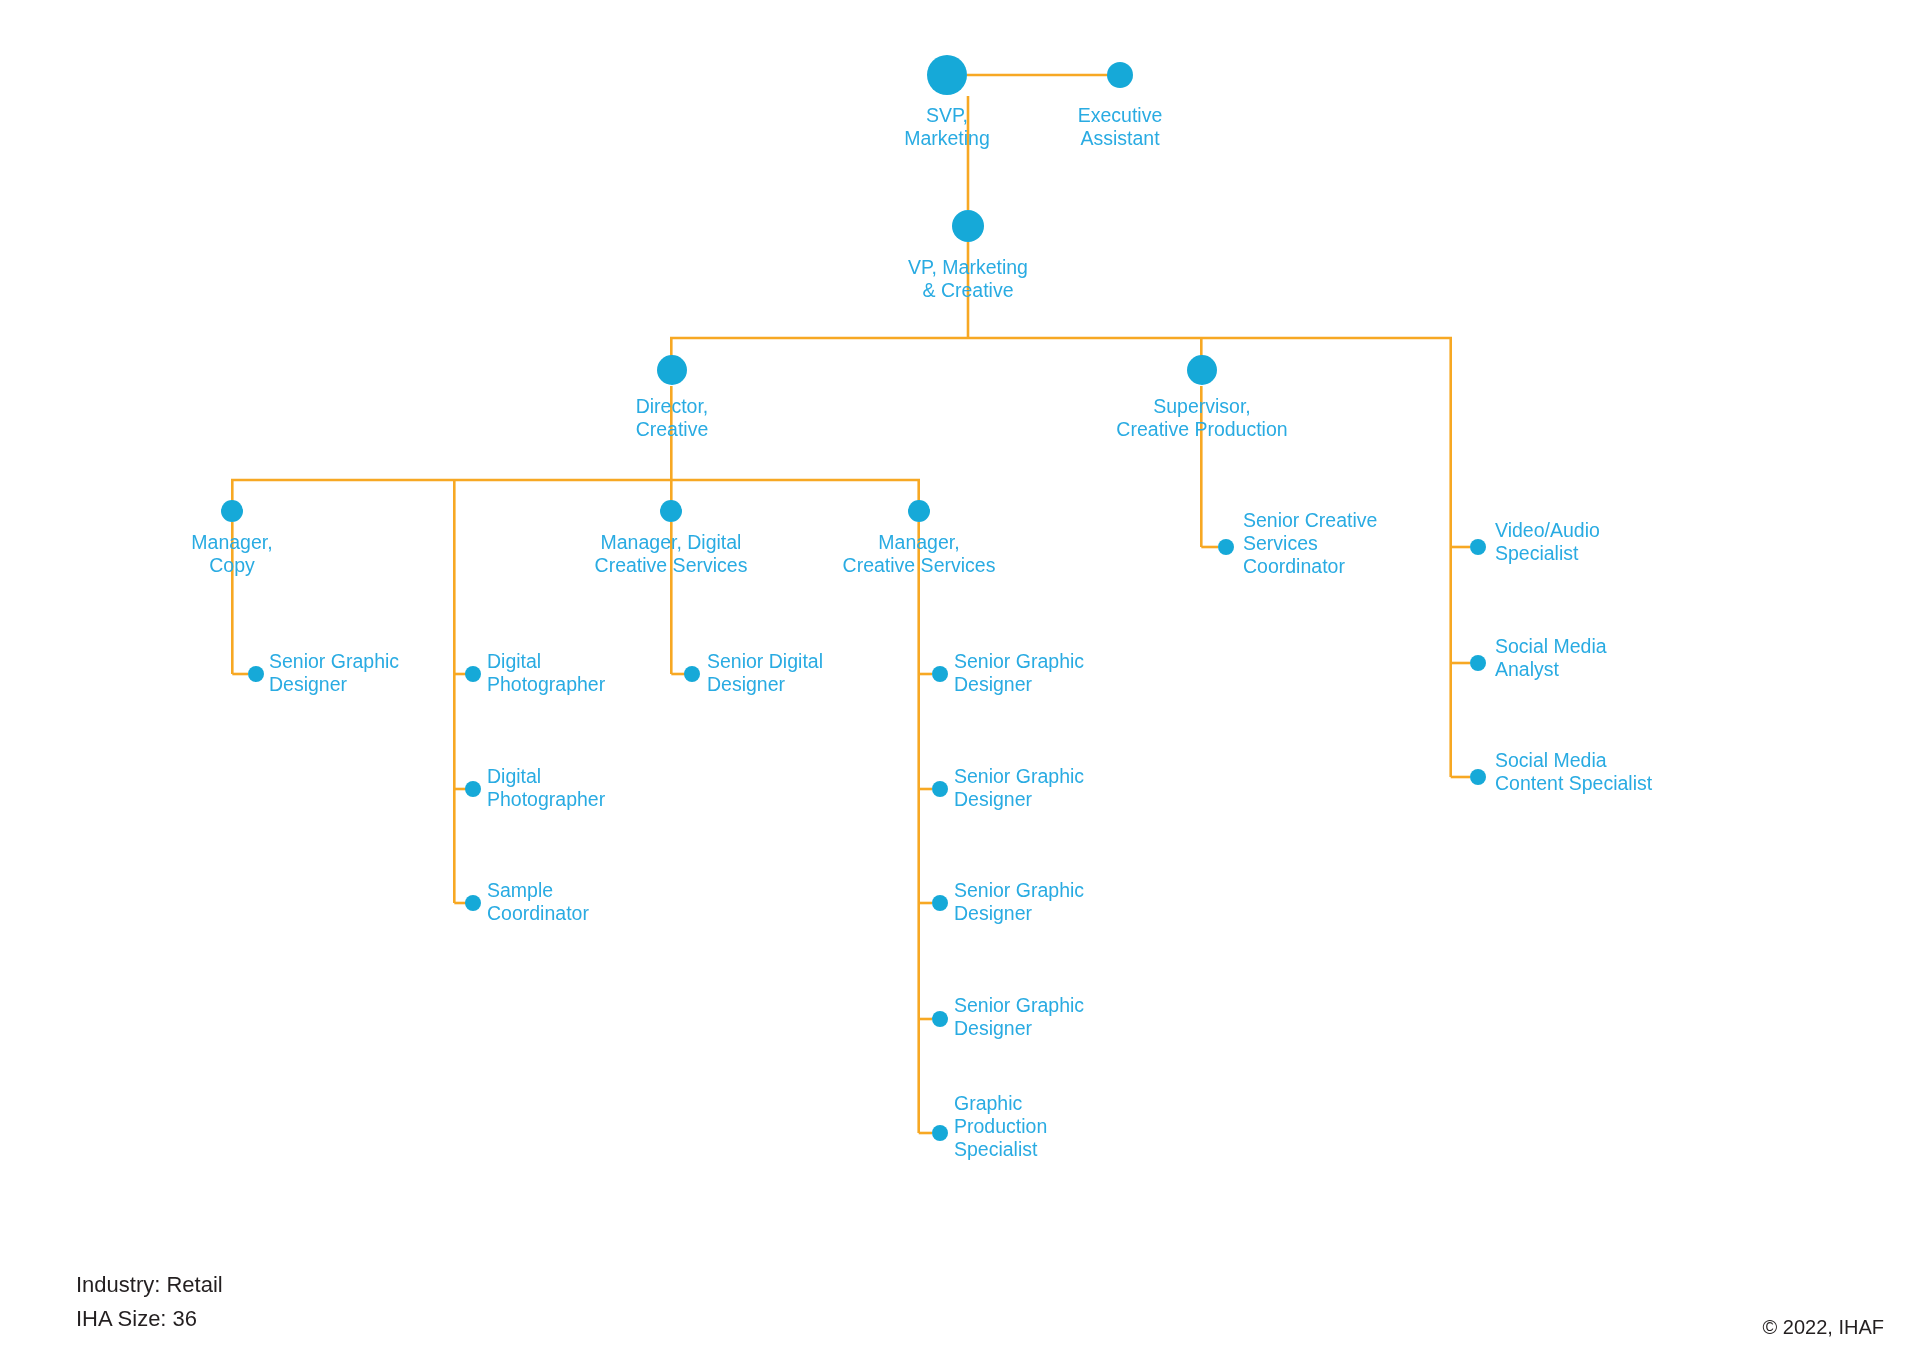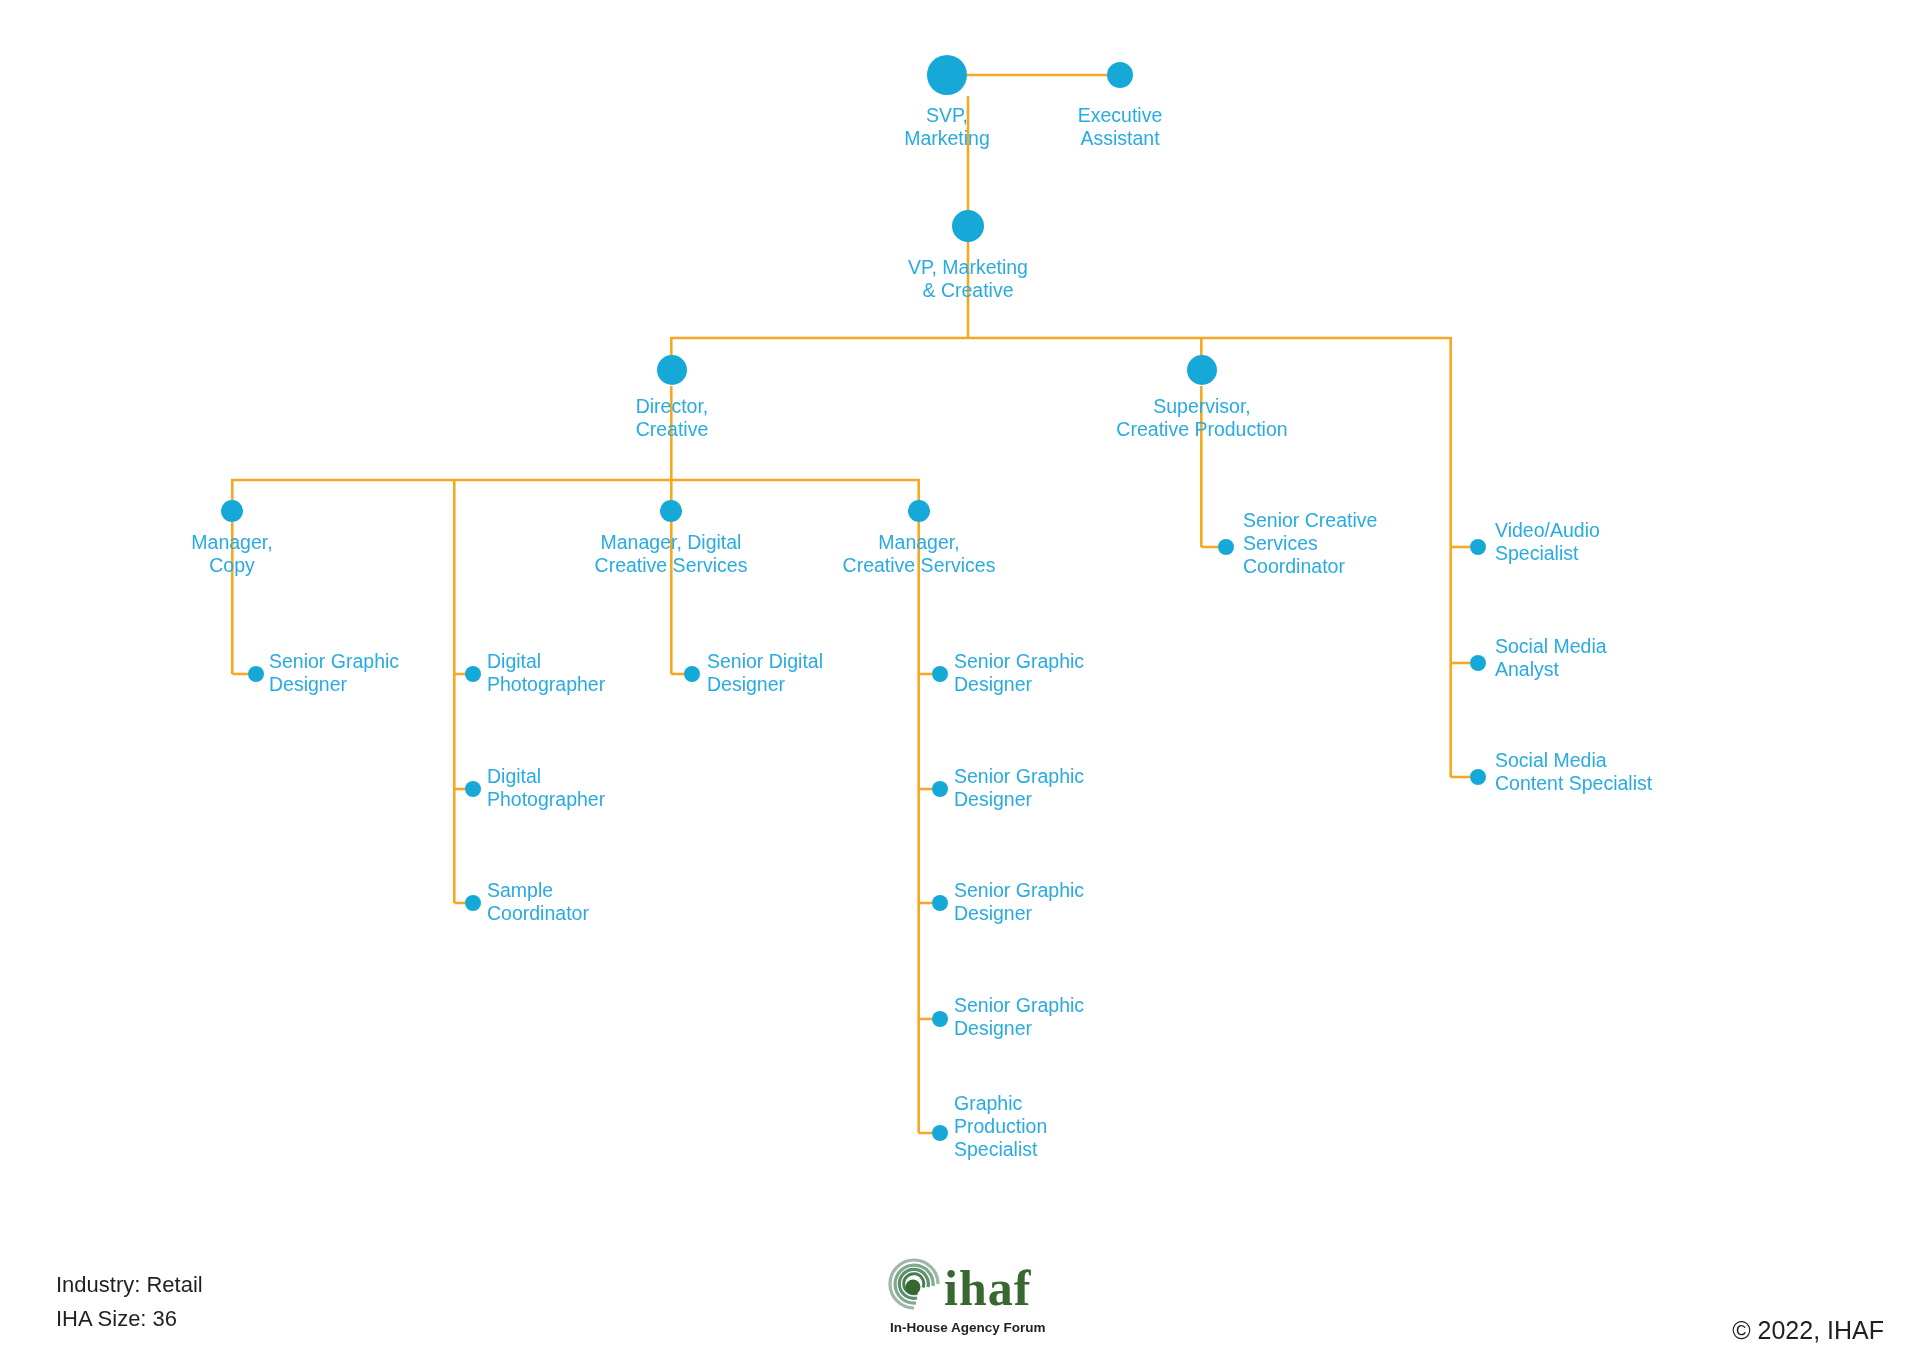--- a/index.html
+++ b/index.html
@@ -29,32 +29,33 @@
     font-family: "Liberation Sans", sans-serif;
     font-size: 19.5px;
     fill: #29ABE2;
     letter-spacing: 0px;
   }
   .footer-text {
     font-family: "Liberation Sans", sans-serif;
     font-size: 22px;
     color: #231f20;
     white-space: nowrap;
+    margin-left: 20px;
   }
   #footer-left {
     position: absolute;
     left: 56px;
     top: 1268px;
     line-height: 34px;
   }
   #footer-right {
     position: absolute;
     right: 36px;
     top: 1316px;
-    font-size: 25px;
+    font-size: 20px;
   }
   #logo-block {
     position: absolute;
     left: 888px;
     top: 1258px;
     width: 160px;
     height: 86px;
   }
   #logo-wordmark {
     position: absolute;
@@ -191,26 +192,15 @@
       <text class="node-label" x="954" y="1012" text-anchor="start"><tspan x="954" dy="0">Senior Graphic</tspan><tspan x="954" dy="23">Designer</tspan></text>
       <text class="node-label" x="954" y="1110" text-anchor="start"><tspan x="954" dy="0">Graphic</tspan><tspan x="954" dy="23">Production</tspan><tspan x="954" dy="23">Specialist</tspan></text>
     </g>
   </svg>
 
   <div id="footer-left">
     <div class="footer-text">Industry: Retail</div>
     <div class="footer-text">IHA Size: 36</div>
   </div>
 
-  <div id="logo-block">
-    <svg id="logo-mark" viewBox="0 0 56 56" xmlns="http://www.w3.org/2000/svg">
-      <path d="M50 26 A24 24 0 1 0 26 50" fill="none" stroke="#9DB7A8" stroke-width="3.2"></path>
-      <path d="M45 28 A19 19 0 1 0 28 45" fill="none" stroke="#7FA98E" stroke-width="3.2"></path>
-      <path d="M40 29 A14.5 14.5 0 1 0 29 40" fill="none" stroke="#5C8F6B" stroke-width="3.2"></path>
-      <path d="M35 29.5 A10 10 0 1 0 29.5 35" fill="none" stroke="#457E52" stroke-width="3"></path>
-      <circle cx="25" cy="29" r="7.5" fill="#37682F"></circle>
-    </svg>
-    <div id="logo-wordmark">ihaf</div>
-    <div id="logo-tagline">In-House Agency Forum</div>
-  </div>
 
   <div id="footer-right" class="footer-text">© 2022, IHAF</div>
 </div>
 
 </body></html>

